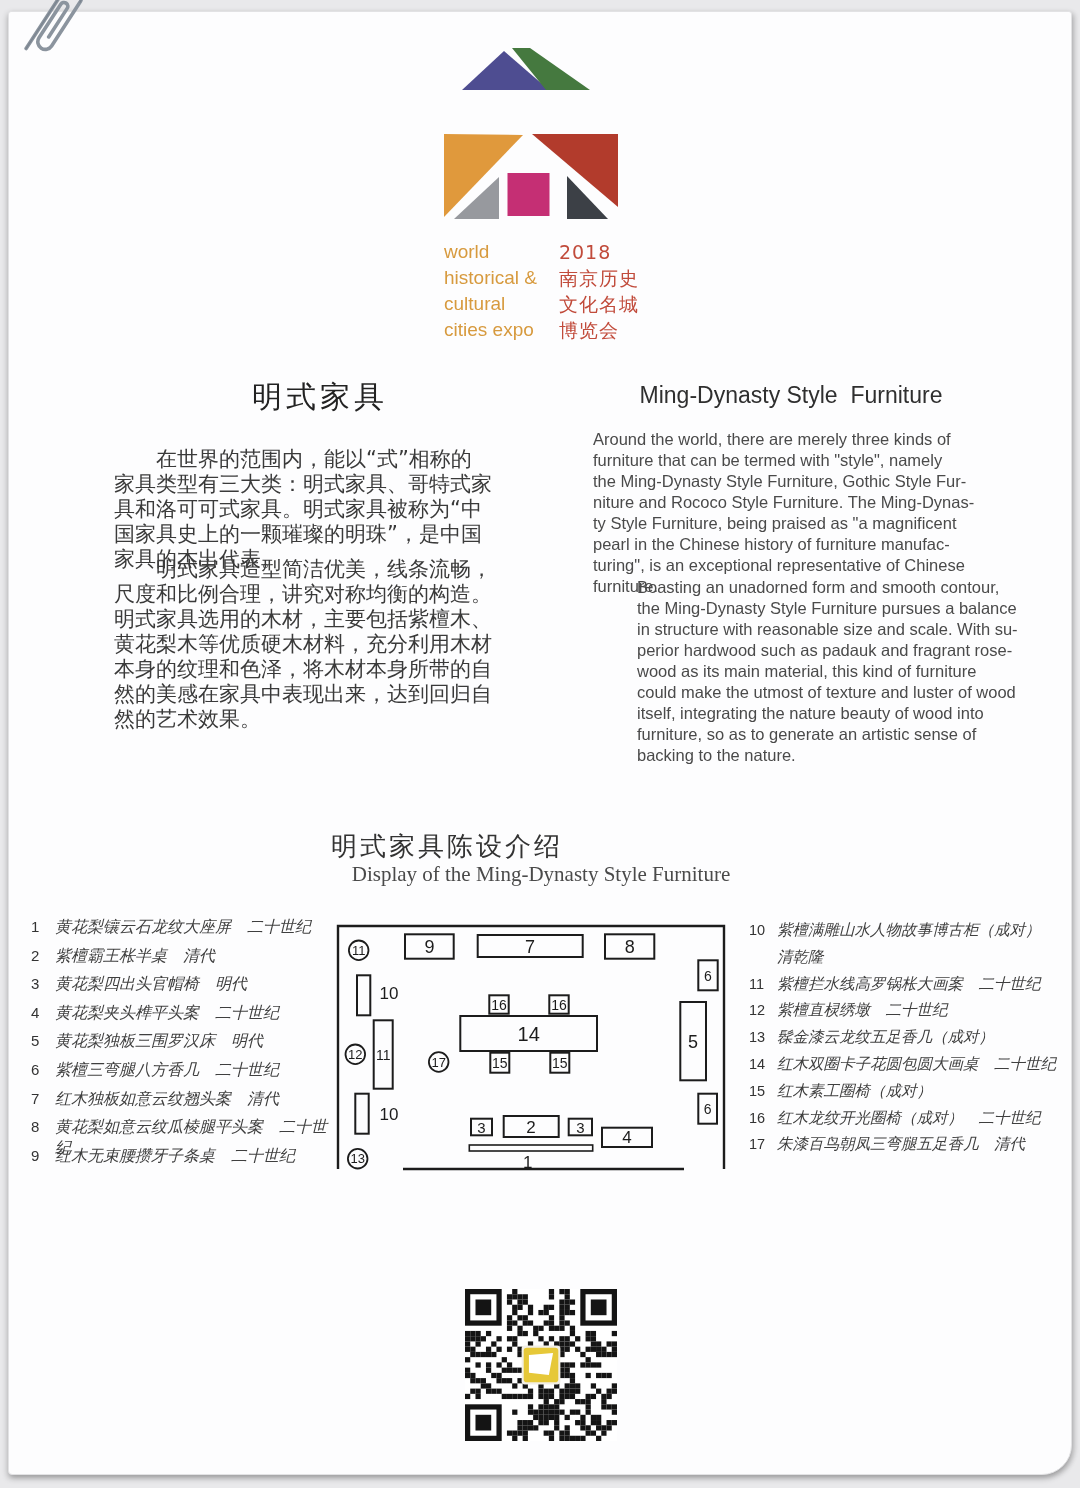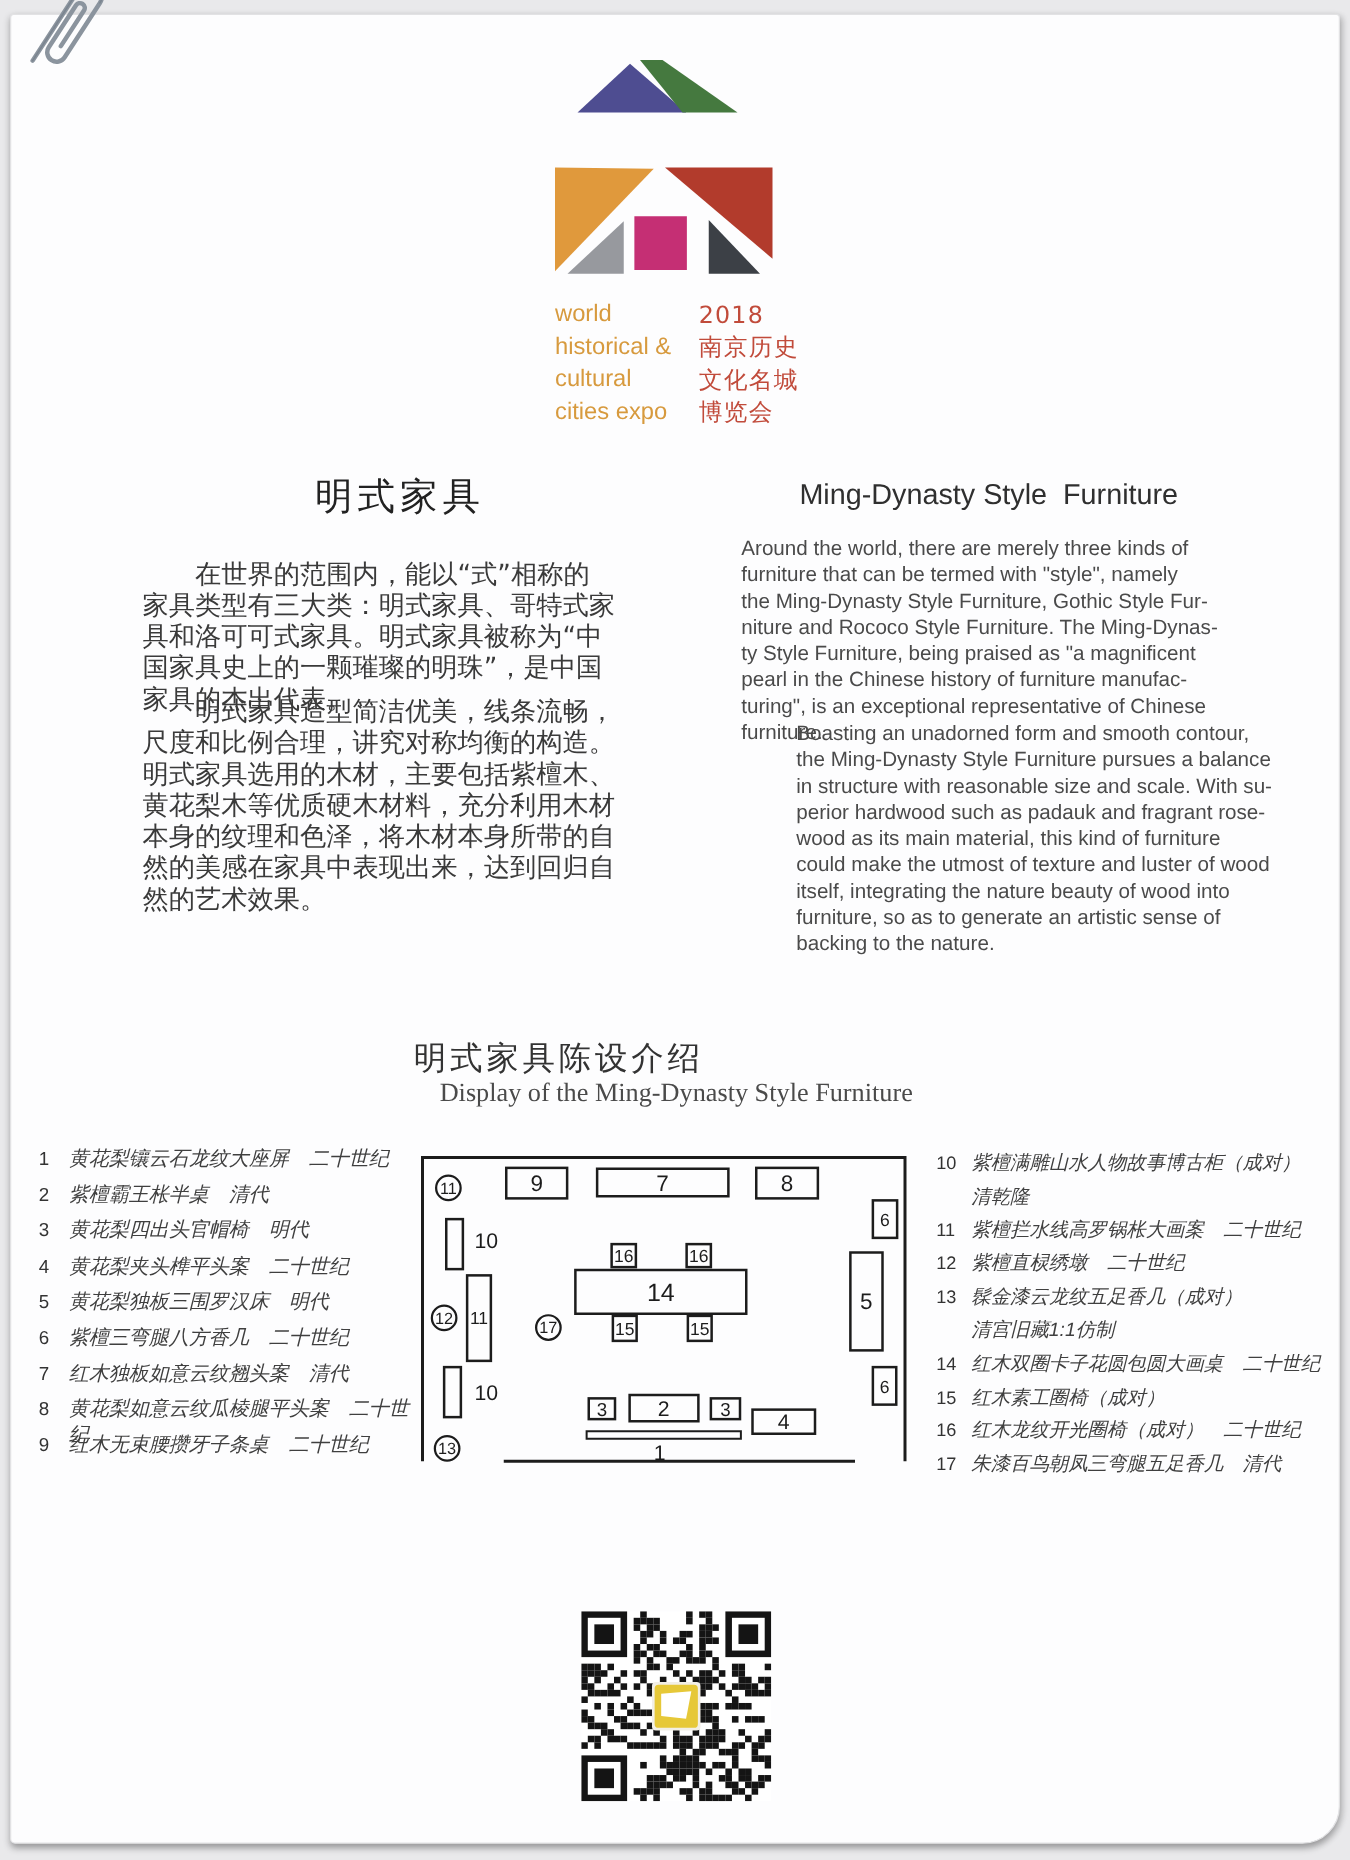--- a/index.html
+++ b/index.html
@@ -183,23 +183,20 @@
           <span class="num">11</span>
           <span class="txt">紫檀拦水线高罗锅枨大画案　二十世纪</span>
         </div>
       <div class="row">
           <span class="num">12</span>
           <span class="txt">紫檀直棂绣墩　二十世纪</span>
         </div>
       <div class="row">
           <span class="num">13</span>
           <span class="txt">髹金漆云龙纹五足香几（成对）</span>
-        </div>
-      <div class="note">
-          <span>清宫旧藏1:1仿制</span>
         </div>
       <div class="row">
           <span class="num">14</span>
           <span class="txt">红木双圈卡子花圆包圆大画桌　二十世纪</span>
         </div>
       <div class="row">
           <span class="num">15</span>
           <span class="txt">红木素工圈椅（成对）</span>
         </div>
       <div class="row">

